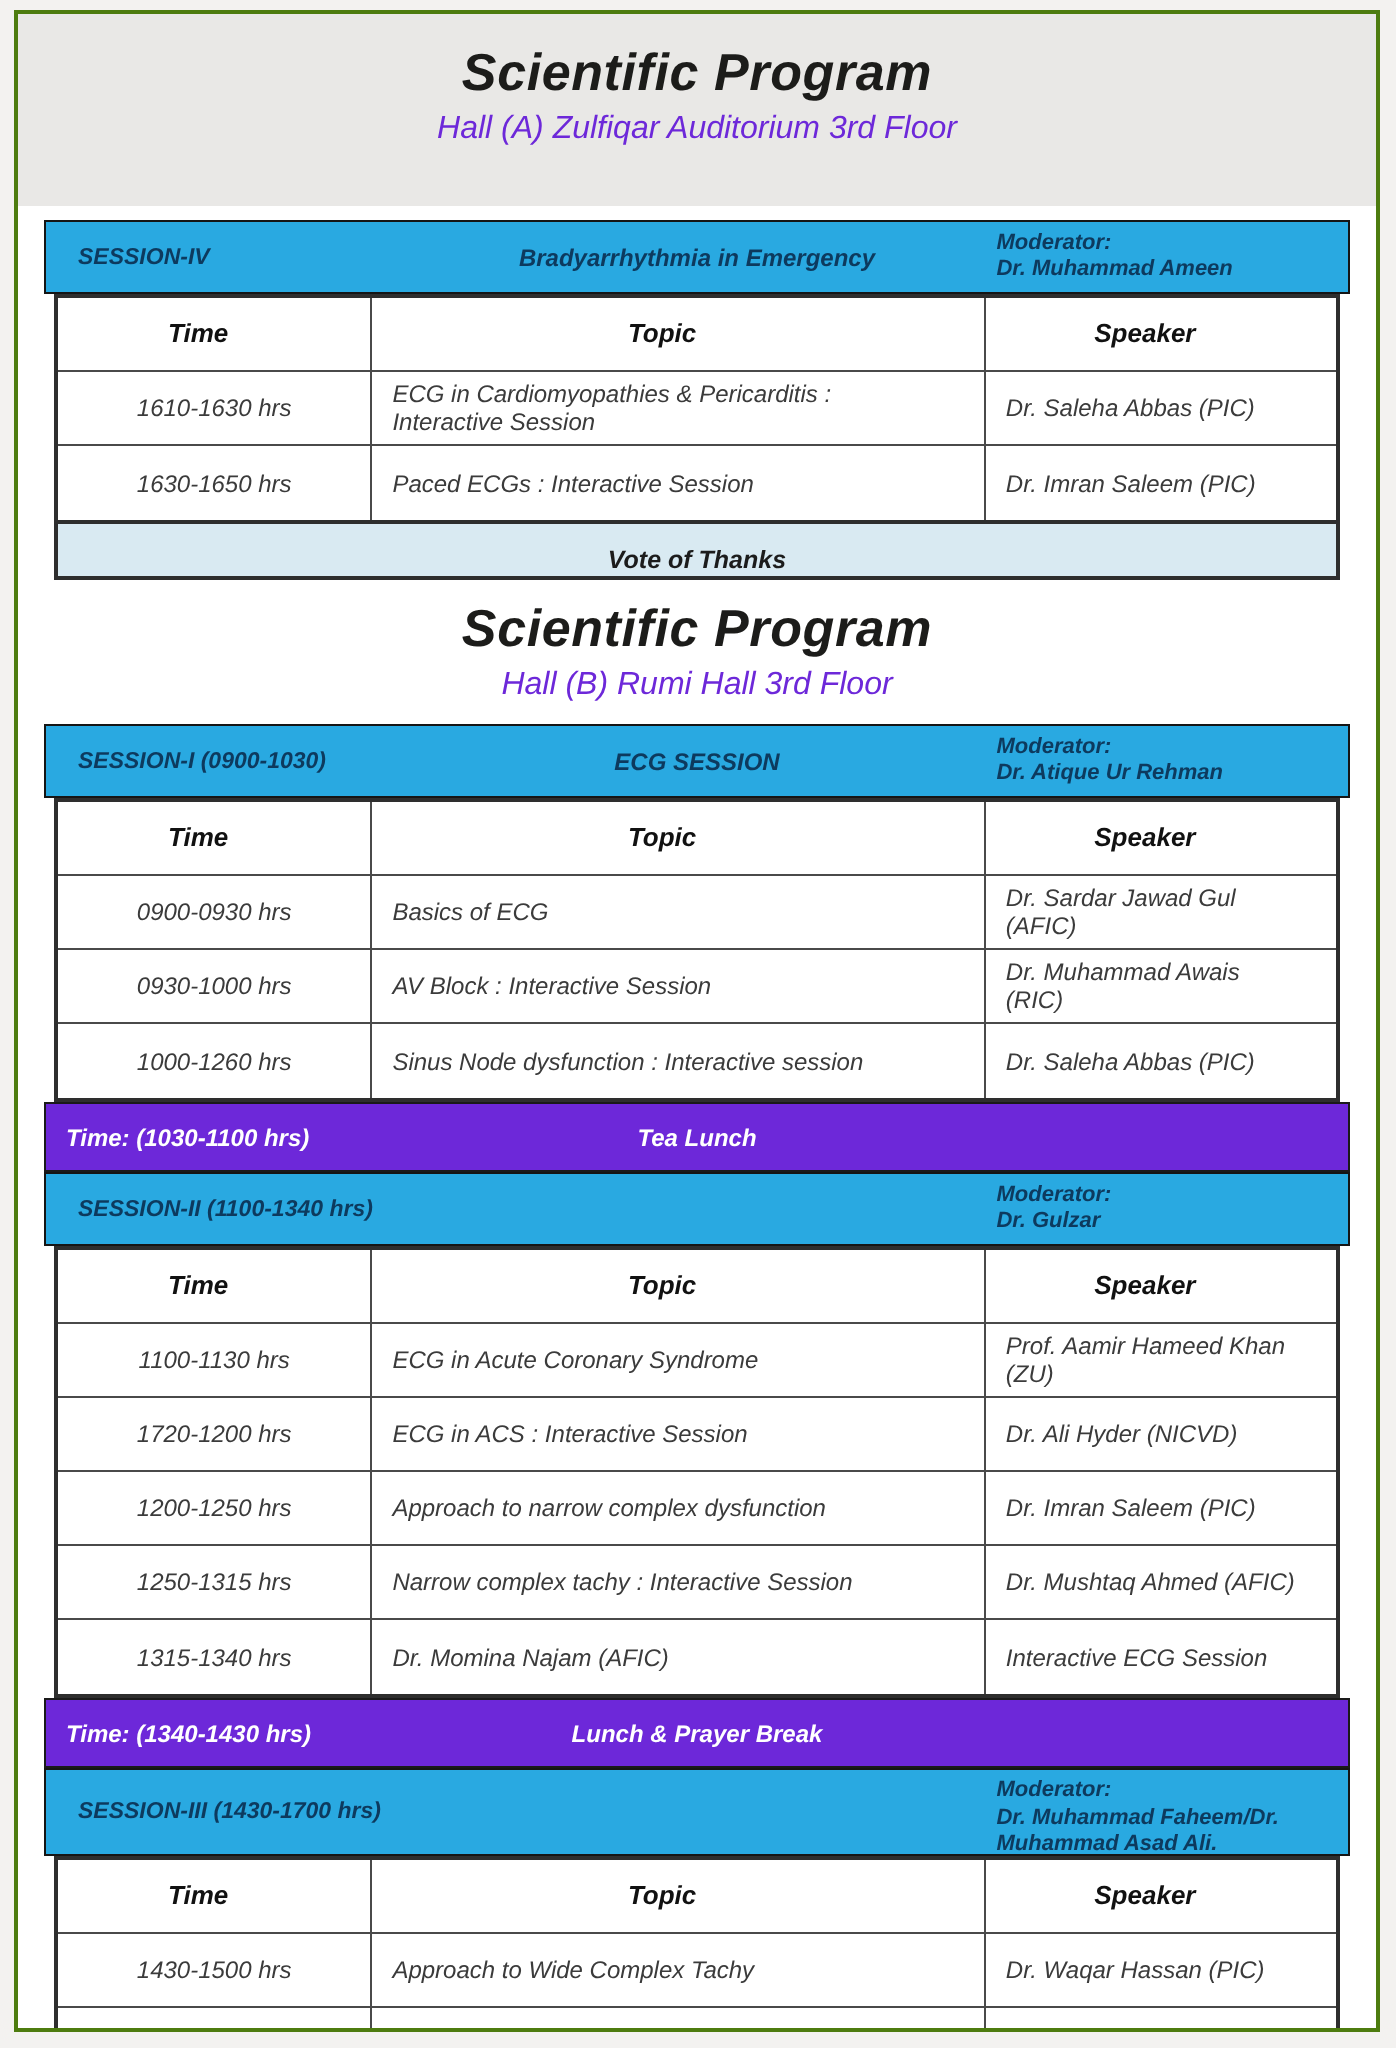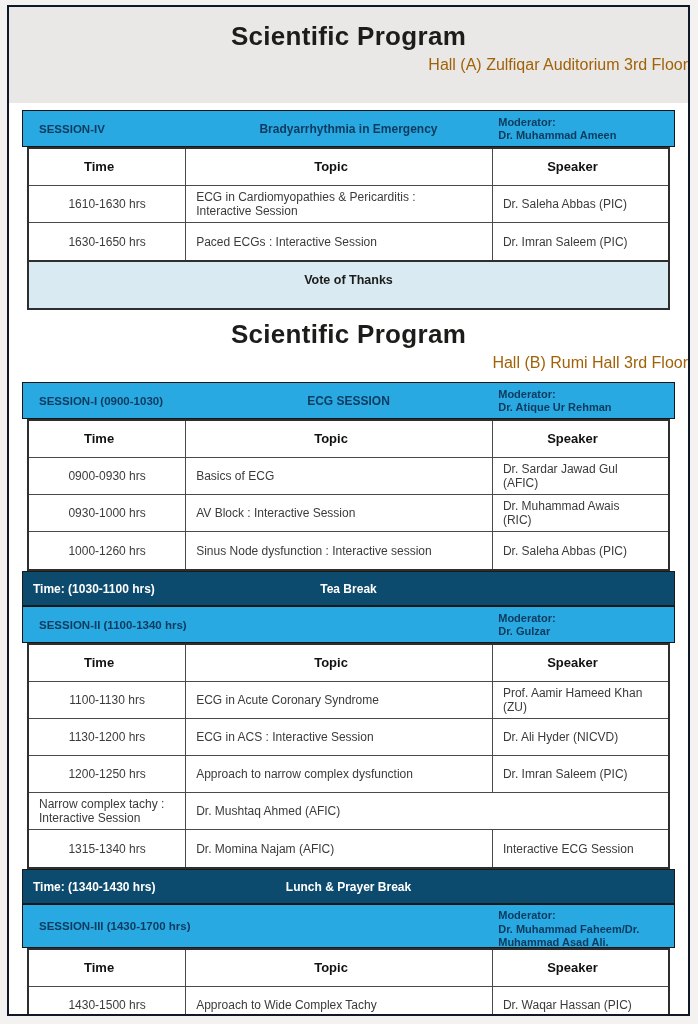--- a/index.html
+++ b/index.html
@@ -4,32 +4,32 @@
 <style>
   html,body{margin:0;padding:0;}
   body{
     width:698px;height:1024px;position:relative;
     background:#f3f2f0;
     font-family:"Liberation Sans", sans-serif;
     overflow:hidden;
   }
   .page{
     position:absolute;left:7px;top:5px;right:8px;bottom:8px;
-    border:2px solid #0f172a;background:#fff;overflow:hidden;
+    border:2px solid #4d7c0f;background:#fff;overflow:hidden;font-style:italic;
   }
   
   .band{
     background:#e9e8e6;height:82px;text-align:center;
     padding-top:14px;box-sizing:content-box;
   }
   .prog-title{
     font-size:26px;font-weight:bold;color:#1c1c1a;line-height:30px;letter-spacing:.3px;
   }
   .prog-sub{
-    font-size:16px;color:#a16207;line-height:22px;margin-top:3px;text-align:right;
+    font-size:16px;color:#6d28d9;line-height:22px;margin-top:3px;
   }
   .prog-header2{text-align:center;margin:9px 0 8px 0;}
   
   .blocks{margin:7px 13px 0 13px;}
   .bar{
     position:relative;height:37px;background:#29a9e1;
     border:1px solid #151515;box-sizing:border-box;overflow:hidden;
   }
   .bar.tall{height:44px;}
   .bar-label{
@@ -58,26 +58,26 @@
     display:flex;align-items:center;box-sizing:border-box;
     border-right:1px solid #4a4a4a;
     font-size:12px;color:#3b3b3b;line-height:14px;
   }
   .cell:last-child{border-right:none;}
   .c0{justify-content:center;text-align:left;}
   .c1,.c2{padding-left:10px;padding-right:18px;}
   .th{justify-content:center;text-align:left;font-weight:bold;color:#111;
       font-size:13px;padding-left:0;padding-right:16px;}
   .note{
-    margin:0 5px;height:48px;line-height:36px;text-align:center;
+    margin:0 5px;height:28px;line-height:36px;text-align:center;
     background:#d9eaf2;border:2px solid #2e2e2e;border-top:none;
     font-weight:bold;font-size:12.5px;color:#1c1c1c;box-sizing:border-box;
   }
   .break{
-    position:relative;height:35px;background:#0c4a6e;
+    position:relative;height:35px;background:#6d28d9;
     border:1px solid #1a1a1a;box-sizing:border-box;color:#fff;overflow:hidden;
   }
   .break-time{
     position:absolute;left:10px;top:50%;transform:translateY(-50%);
     font-weight:bold;font-size:12px;white-space:nowrap;
   }
   .break-center{
     position:absolute;left:0;right:0;top:50%;transform:translateY(-50%);
     text-align:center;font-weight:bold;font-size:12px;
   }
@@ -152,51 +152,52 @@
           <div class="cell c2">Dr. Muhammad Awais (RIC)</div>
         </div>
         <div class="trow">
           <div class="cell c0">1000-1260 hrs</div>
           <div class="cell c1">Sinus Node dysfunction : Interactive session</div>
           <div class="cell c2">Dr. Saleha Abbas (PIC)</div>
         </div>
       </div>
       <div class="break">
         <div class="break-time">Time: (1030-1100 hrs)</div>
-        <div class="break-center">Tea Break</div>
+        <div class="break-center">Tea Lunch</div>
       </div>
       <div class="bar">
         <div class="bar-label">SESSION-II (1100-1340 hrs)</div>
         <div class="bar-moderator vcenter">
           <div class="mod-line">Moderator:</div>
           <div class="mod-line">Dr. Gulzar</div>
         </div>
       </div>
       <div class="table">
         <div class="trow">
           <div class="cell c0 th">Time</div>
           <div class="cell c1 th">Topic</div>
           <div class="cell c2 th">Speaker</div>
         </div>
         <div class="trow">
           <div class="cell c0">1100-1130 hrs</div>
           <div class="cell c1">ECG in Acute Coronary Syndrome</div>
           <div class="cell c2">Prof. Aamir Hameed Khan (ZU)</div>
         </div>
         <div class="trow">
-          <div class="cell c0">1130-1200 hrs</div>
+          <div class="cell c0">1720-1200 hrs</div>
           <div class="cell c1">ECG in ACS : Interactive Session</div>
           <div class="cell c2">Dr. Ali Hyder (NICVD)</div>
         </div>
         <div class="trow">
           <div class="cell c0">1200-1250 hrs</div>
           <div class="cell c1">Approach to narrow complex dysfunction</div>
           <div class="cell c2">Dr. Imran Saleem (PIC)</div>
         </div>
         <div class="trow">
+          <div class="cell c0">1250-1315 hrs</div>
           <div class="cell c1">Narrow complex tachy : Interactive Session</div>
           <div class="cell c2">Dr. Mushtaq Ahmed (AFIC)</div>
         </div>
         <div class="trow">
           <div class="cell c0">1315-1340 hrs</div>
           <div class="cell c2">Dr. Momina Najam (AFIC)</div>
           <div class="cell c1">Interactive ECG Session</div>
         </div>
       </div>
       <div class="break">

